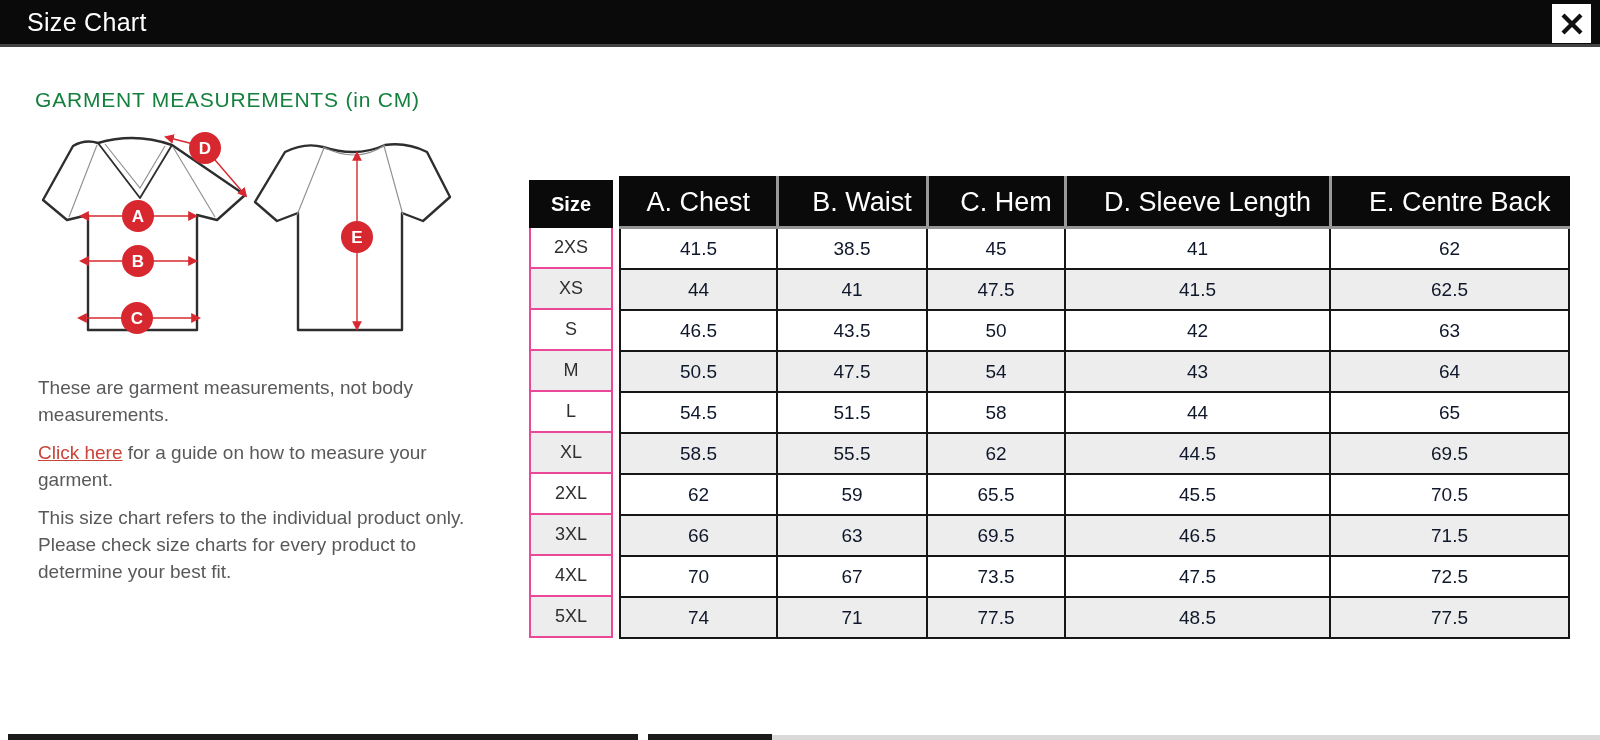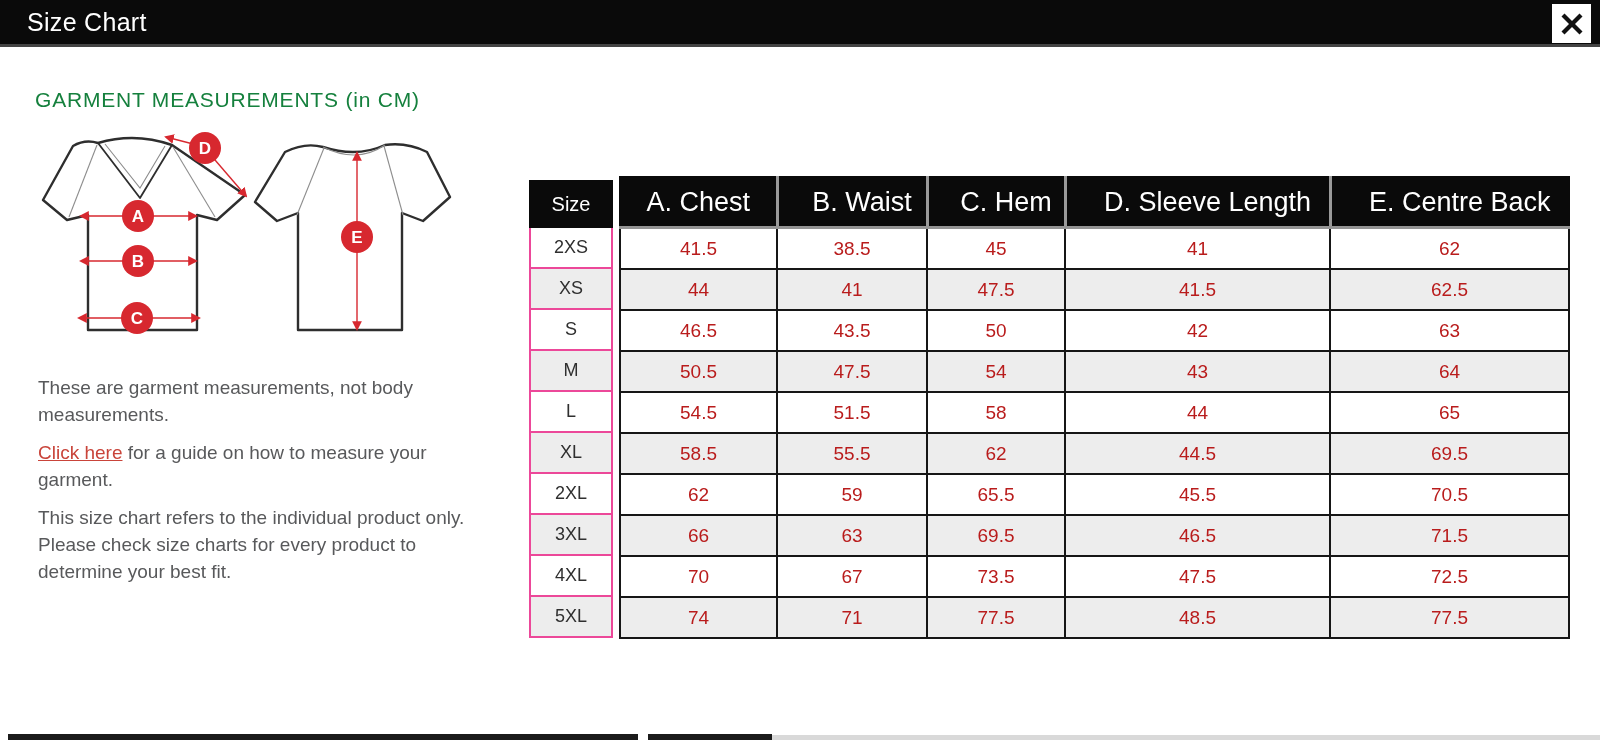--- a/index.html
+++ b/index.html
@@ -37,35 +37,35 @@
   .notes p { margin:0 0 12px 0; }
   .guide-link { color:#c9443a; text-decoration:underline; cursor:pointer; }
 
   
   .table-area { position:absolute; left:529px; top:176px; display:flex; align-items:flex-start; gap:6px; }
   table { border-collapse:collapse; table-layout:fixed; }
   th, td { padding:0; text-align:center; vertical-align:middle; }
 
   .size-col { margin-top:4px; width:84px; }
   .size-col th {
-    background:#0a0a0a; color:#fff; font-size:20px; font-weight:400;
+    background:#0a0a0a; color:#fff; font-size:20px; font-weight:700;
     height:44px; border:2px solid #0a0a0a;
   }
   .size-col td {
     border:2px solid #ec4899; height:39px; font-size:18px; color:#2f2f2f; background:#fff;text-align:center;
   }
 
   .data-cols { width:949px; }
   .data-cols th {
     background:#0a0a0a; color:#fff; font-size:27px; font-weight:500;
     height:48px; border:2px solid #0a0a0a; border-bottom:3px solid #949494;
   }
   .data-cols th + th { border-left:3px solid #9a9a9a;padding-left:20px; }
   .data-cols td {
-    border:2px solid #161616; height:39px; font-size:19px; color:#b91c1c; background:#fff;
+    border:2px solid #161616; height:39px; font-size:19px; color:#0f172a; background:#fff;
   }
   .data-cols tr:nth-child(odd) td, .size-col tr:nth-child(odd) td { background:#ededed; }
 
   
   .strip-a { position:absolute; left:8px;   top:734px; width:630px; height:6px; background:#1b1b1b; }
   .strip-b { position:absolute; left:648px; top:734px; width:124px; height:6px; background:#1b1b1b; }
   .strip-c { position:absolute; left:772px; top:735px; width:828px; height:5px; background:#d9d9d9; }
 
   .shirt-line   { fill:#ffffff; stroke:#2e2e2e; stroke-width:2.4; stroke-linejoin:round; }
   .seam         { fill:none; stroke:#8d8d8d; stroke-width:1.1; }

